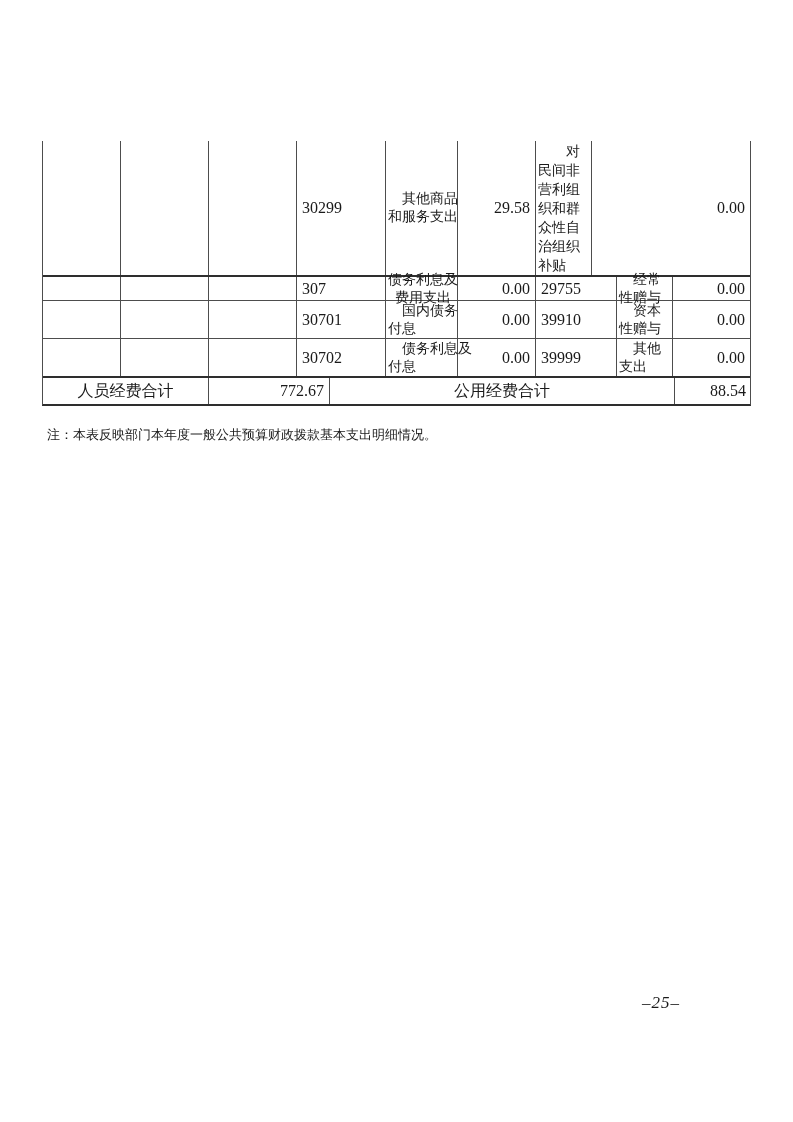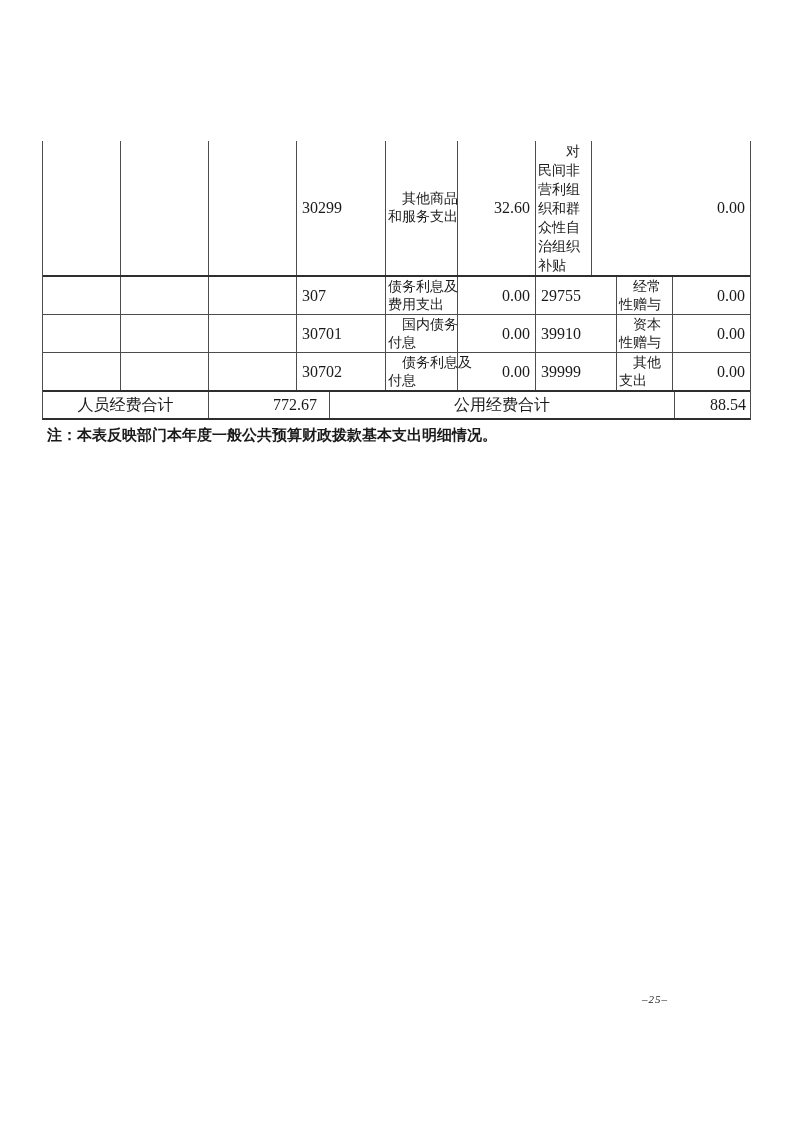--- a/index.html
+++ b/index.html
@@ -10,68 +10,68 @@
     font-family:"Liberation Serif","DejaVu Serif",serif;
     overflow:hidden;
   }
   .tablewrap {
     position:absolute; left:42px; top:141px; width:709px;
     border-left:1px solid #4d4d4d; border-right:1px solid #4d4d4d;
     border-bottom:2px solid #2e2e2e;
   }
   .trow { display:flex; width:100%; }
   .row-1 { height:136px; border-bottom:2px solid #2e2e2e; }
-  .row-2 { height:38px;  border-bottom:1px solid #4d4d4d; }
+  .row-2 { height:24px;  border-bottom:1px solid #4d4d4d;text-align:center; }
   .row-3 { height:38px;  border-bottom:1px solid #4d4d4d;justify-content:space-between; }
   .row-4 { height:39px;  border-bottom:2px solid #2e2e2e;justify-content:space-between; }
   .row-f { height:26px; }
   .cell {
     border-right:1px solid #4d4d4d;
     display:flex; align-items:center;
     font-size:16px; line-height:18px;
     overflow:visible;
   }
   .cell.last { border-right:none; flex:1; }
   .w1{width:78px} .w2{width:88px} .w3{width:88px} .w4{width:89px}
   .w5{width:72px} .w6{width:78px} .w7{width:81px} .w8{width:56px}
   .c-code { justify-content:flex-start; padding-left:5px; }
   .c-amt  { justify-content:flex-end;  padding-right:5px; }
   .c-name {
     justify-content:flex-start; padding:0 2px;
     font-size:14px; line-height:18px; white-space:pre;
   }
   .row-1 .c-name-tall { line-height:19px; }
   .f1 { width:166px; justify-content:center; }
-  .f2 { width:121px; justify-content:flex-end; padding-right:12px; }
+  .f2 { width:121px; justify-content:flex-end; padding-right:5px; }
   .f3 { width:345px; justify-content:center; }
   .f4 { justify-content:flex-end; padding-right:4px; }
   .note {
     position:absolute; left:47px; top:426px;
-    font-size:15px; line-height:18px; white-space:nowrap;font-weight:bold;
+    font-size:13px; line-height:18px; white-space:nowrap;
   }
   .pagenum {
     position:absolute; left:642px; top:993px;
-    font-size:11px; letter-spacing:1px;font-style:italic;
+    font-size:17px; letter-spacing:1px;font-style:italic;
   }
 </style>
 </head>
 <body>
 
 <div class="page">
 
   <div class="tablewrap">
 
     <div class="trow row-1">
       <div class="cell w1 c-name"></div>
       <div class="cell w2 c-name"></div>
       <div class="cell w3 c-amt"></div>
       <div class="cell w4 c-code">30299</div>
       <div class="cell w5 c-name">　其他商品
 和服务支出</div>
-      <div class="cell w6 c-amt">32.60</div>
+      <div class="cell w6 c-amt">29.58</div>
       <div class="cell w8 c-name c-name-tall">　　对
 民间非
 营利组
 织和群
 众性自
 治组织
 补贴</div>
       <div class="cell last c-amt">0.00</div>
     </div>
 

